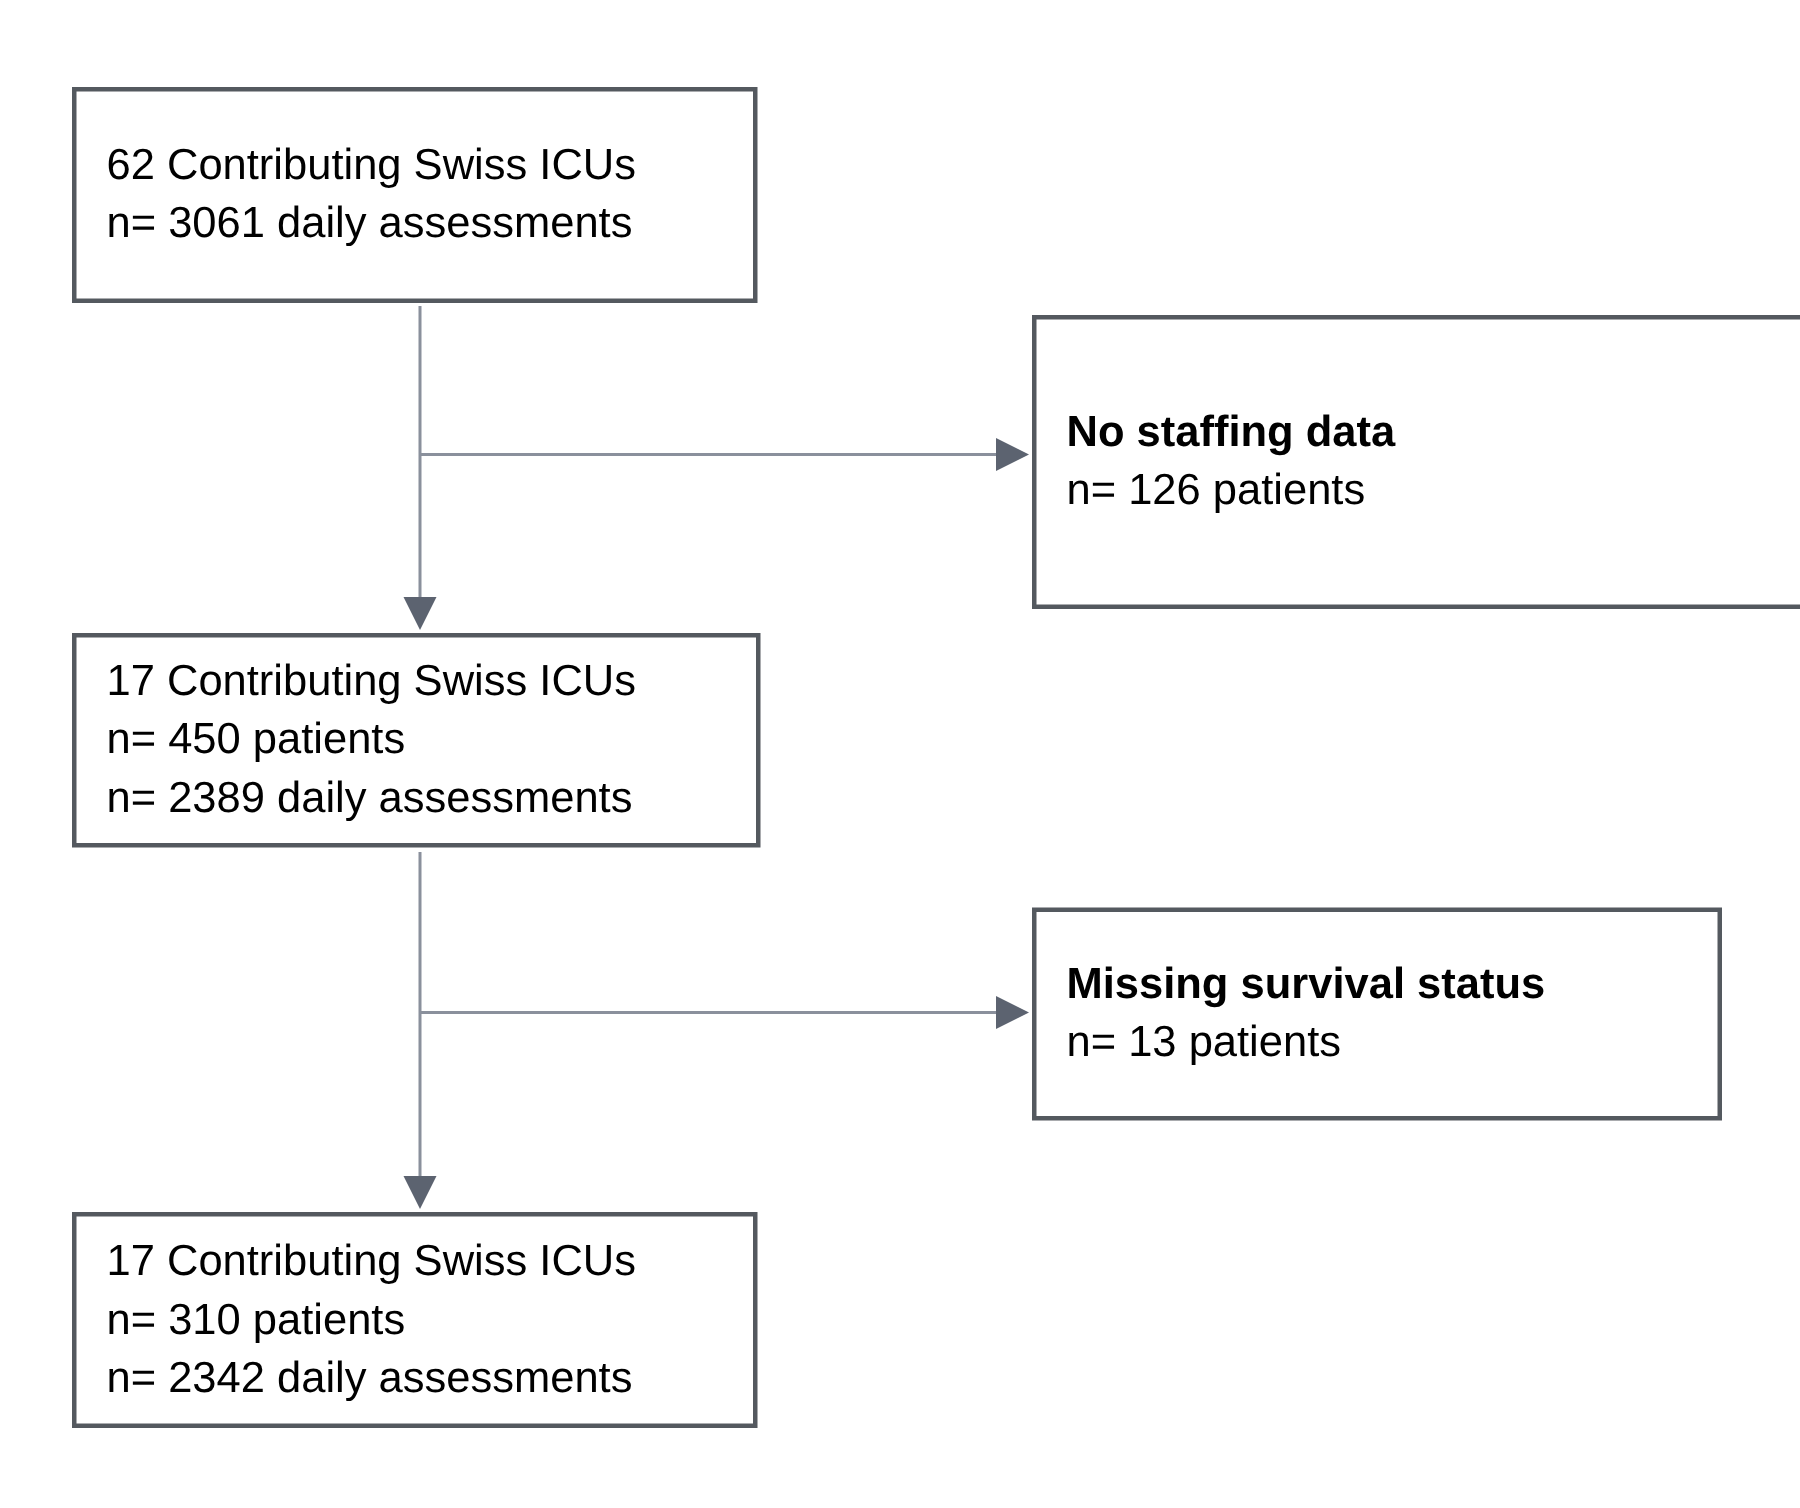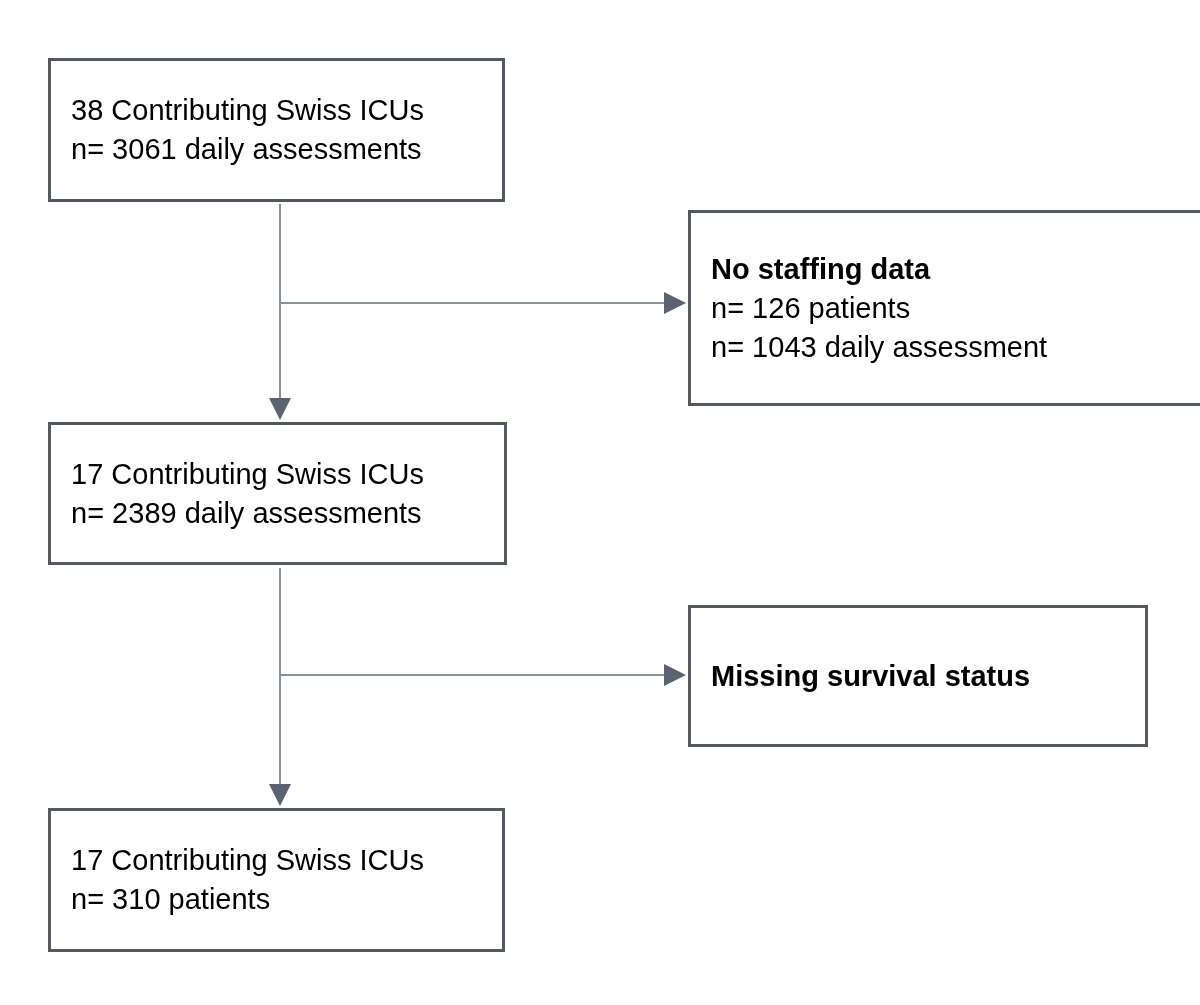--- a/index.html
+++ b/index.html
@@ -77,37 +77,39 @@
       <polygon class="arrowhead" points="269,784 291,784 280,806"></polygon>
     </g>
 
     <g>
       <line class="connector-line" x1="280" y1="675" x2="665" y2="675"></line>
       <polygon class="arrowhead" points="664,664 664,686 686,675"></polygon>
     </g>
   </svg>
 
   <div class="flow-box box-initial">
-    <div>38 Contributing Swiss ICUs</div>
+    <div>62 Contributing Swiss ICUs</div>
     <div>n= 3061 daily assessments</div>
   </div>
 
   <div class="flow-box box-no-staffing">
     <div class="box-title">No staffing data</div>
     <div>n= 126 patients</div>
-    <div>n= 1043 daily assessment</div>
   </div>
 
   <div class="flow-box box-after-staffing">
     <div>17 Contributing Swiss ICUs</div>
+    <div>n= 450 patients</div>
     <div>n= 2389 daily assessments</div>
   </div>
 
   <div class="flow-box box-missing-survival">
     <div class="box-title">Missing survival status</div>
+    <div>n= 13 patients</div>
   </div>
 
   <div class="flow-box box-final">
     <div>17 Contributing Swiss ICUs</div>
     <div>n= 310 patients</div>
+    <div>n= 2342 daily assessments</div>
   </div>
 
 </div>
 
 </body></html>

